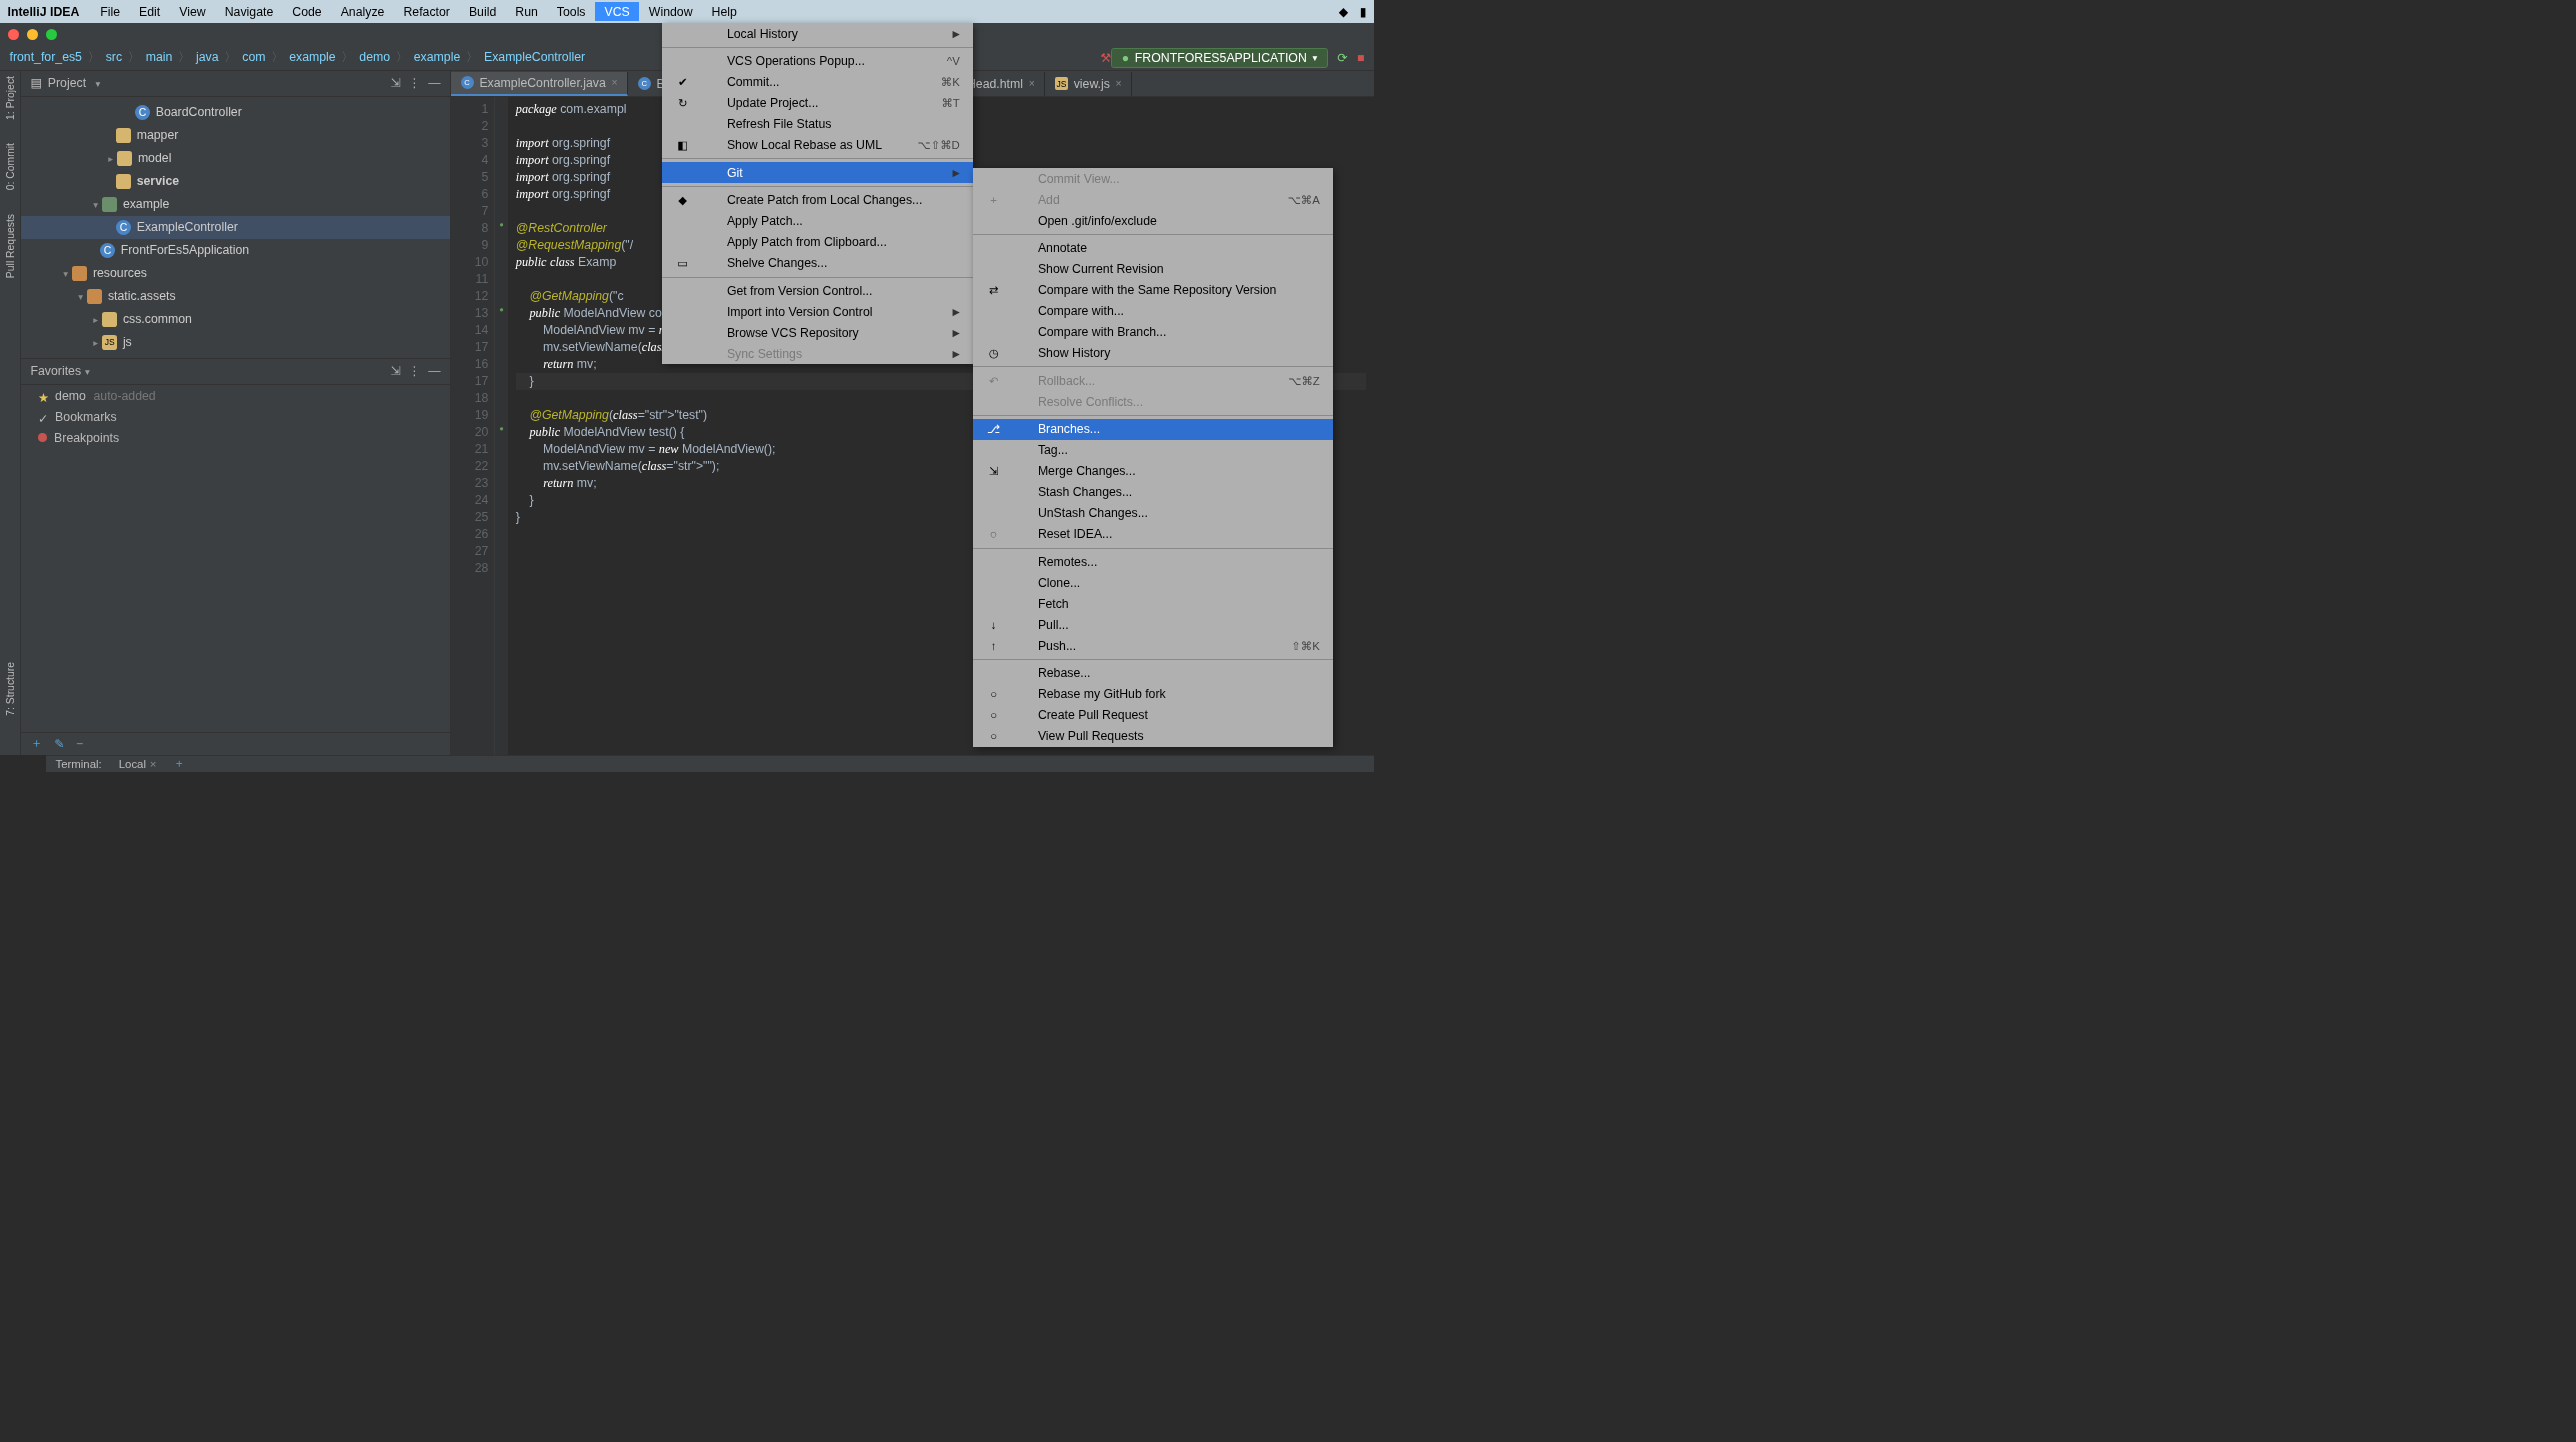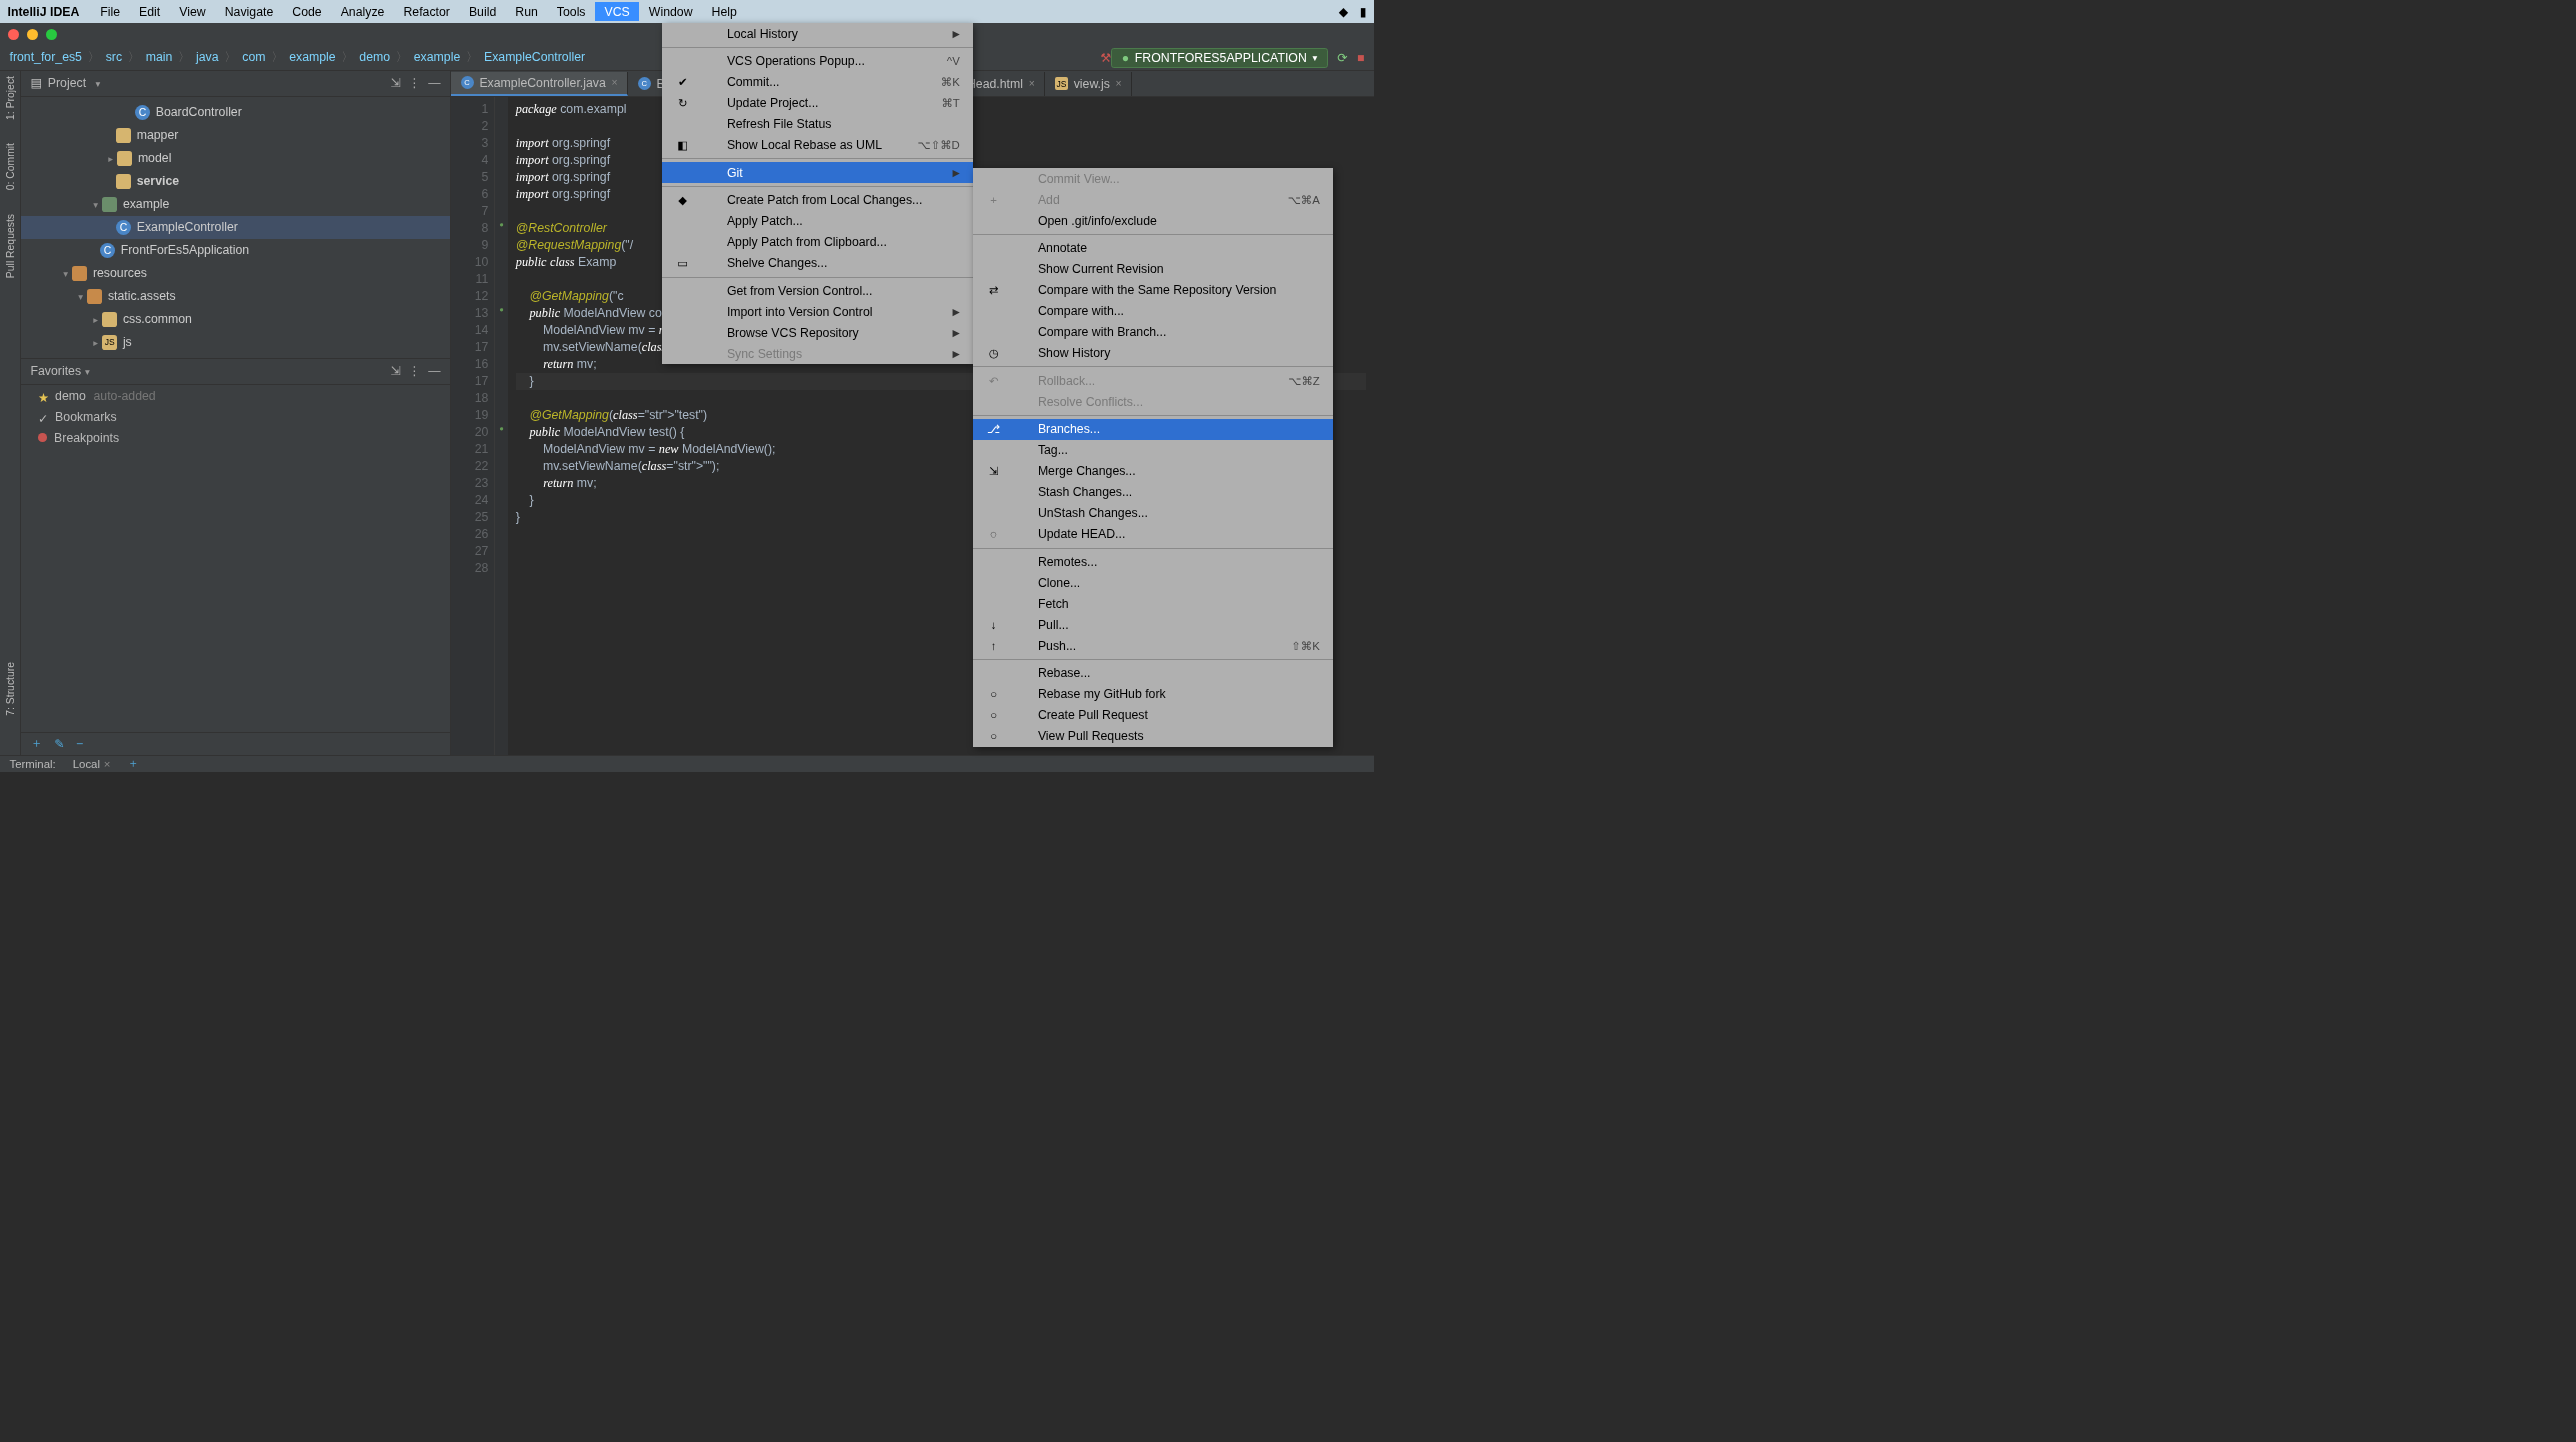--- a/index.html
+++ b/index.html
@@ -72,21 +72,21 @@
 .gutter { width:44px; background:#313335; color:#606366; text-align:right; padding:3.8px 5.7px 3.8px 0; border-right:0.9px solid #3a3a3a; }
 .gutter .ln { height:17px; line-height:17px; }
 .gutter2 { width:13.2px; background:#313335; display:flex; flex-direction:column; }
 .gutter2 .mk{ height:17px; display:flex; align-items:center; justify-content:center;}
 .gutter2 .mk.green::before{content:"●"; color:#629755; font-size:7.6px;}
 .codearea { flex:1; padding:3.8px 7.6px; white-space:pre; color:#a9b7c6; line-height:17px; }
 .codearea .hl-line { background:#323232; display:block; }
 .kw{color:#ffffff;font-style:italic;font-family:Liberation Serif, serif;} .ann{color:#bbb529;font-style:italic;} .pkg{color:#cc7832;}
 
 
-.bottombar { height:17px; background:#3c3f41; display:flex; align-items:center; padding:0 9.5px; font-size:11.4px; border-top:0.9px solid #323232;}
+.bottombar { height:17px; background:#3c3f41; display:flex; align-items:center; padding:0 9.5px; font-size:11.4px; border-top:0.9px solid #323232;margin-left:46px;}
 .bottombar .bbitem{ margin-right:17px; color:#bbb; }
 .bottombar .bbx{ color:#888; margin-left:3.8px;}
 .bottombar .plus{ color:#4fa5d6; }
 .leftgutter2 { position:absolute; left:0; bottom:17px; width:21px; height:132px; display:flex; align-items:center; justify-content:center;}
 .leftgutter2 .rot{ writing-mode:vertical-rl; transform:rotate(180deg); font-size:10.4px;}
 
 
 .menu { position:absolute; background:#b0b0b0; color:#000; font-size:12.3px; box-shadow:1.9px 1.9px 7.6px rgba(0,0,0,.5); }
 .menu .mi { height:21px; padding:0 13.2px; display:flex; align-items:center; cursor:pointer;gap:31px; }
 .menu .mi.disabled { color:#7a7a7a; }
@@ -485,21 +485,21 @@
     <div class="mi">
       <span class="micon"></span>
       <span>Stash Changes...</span>
     </div>
     <div class="mi">
       <span class="micon"></span>
       <span>UnStash Changes...</span>
     </div>
     <div class="mi">
       <span class="micon">◌</span>
-      <span>Update HEAD...</span>
+      <span>Reset IDEA...</span>
     </div>
     <hr>
     <div class="mi">
       <span class="micon"></span>
       <span>Remotes...</span>
     </div>
     <div class="mi">
       <span class="micon"></span>
       <span>Clone...</span>
     </div>

